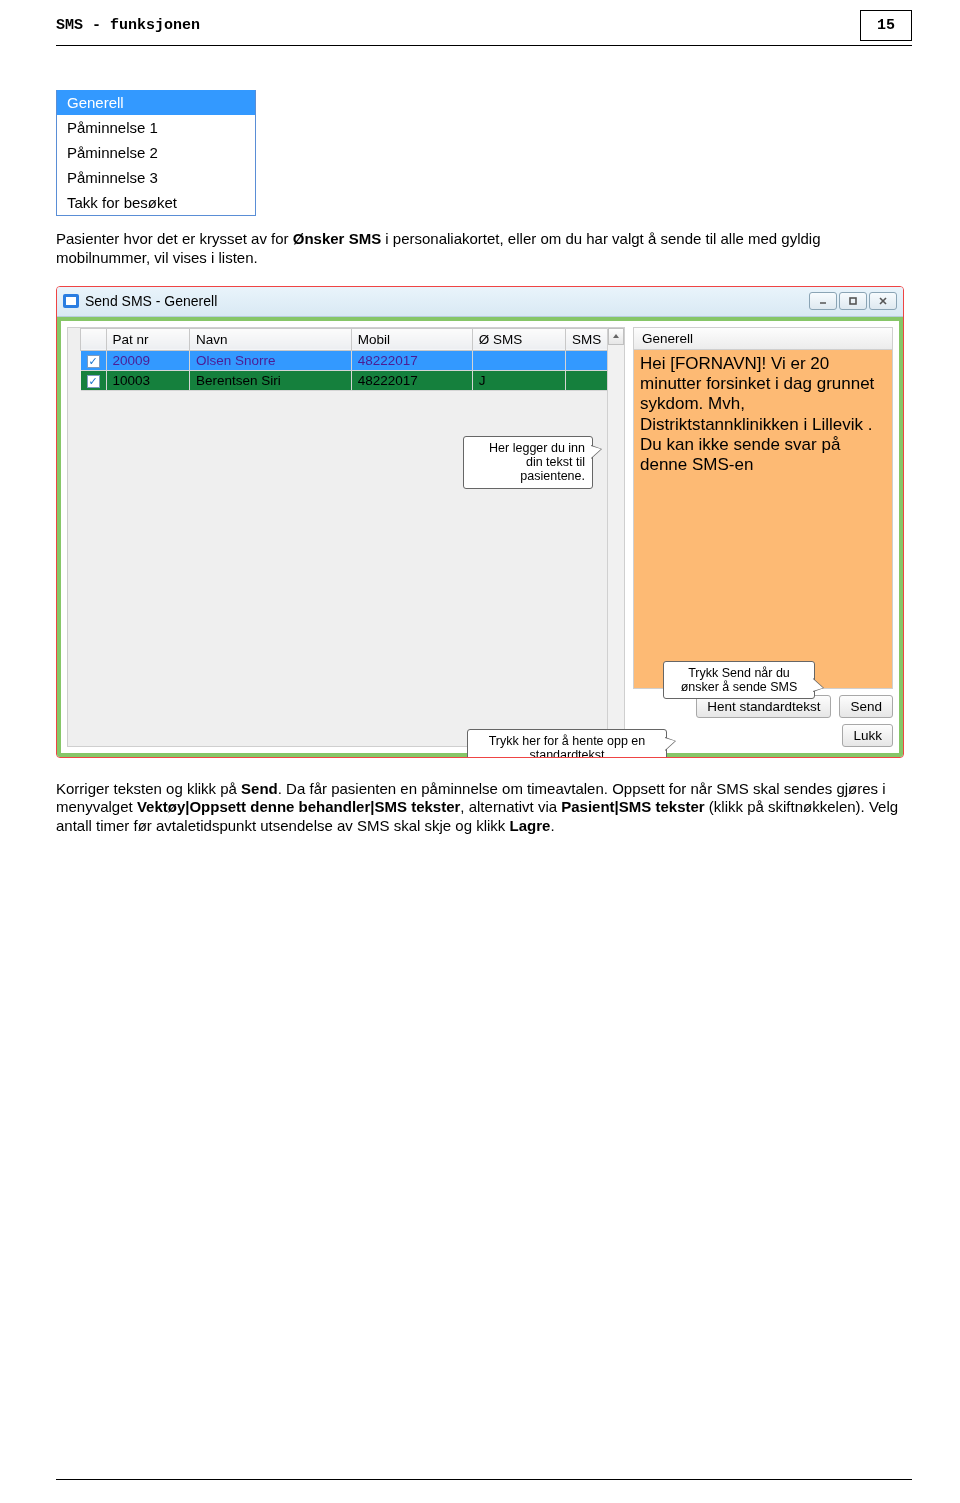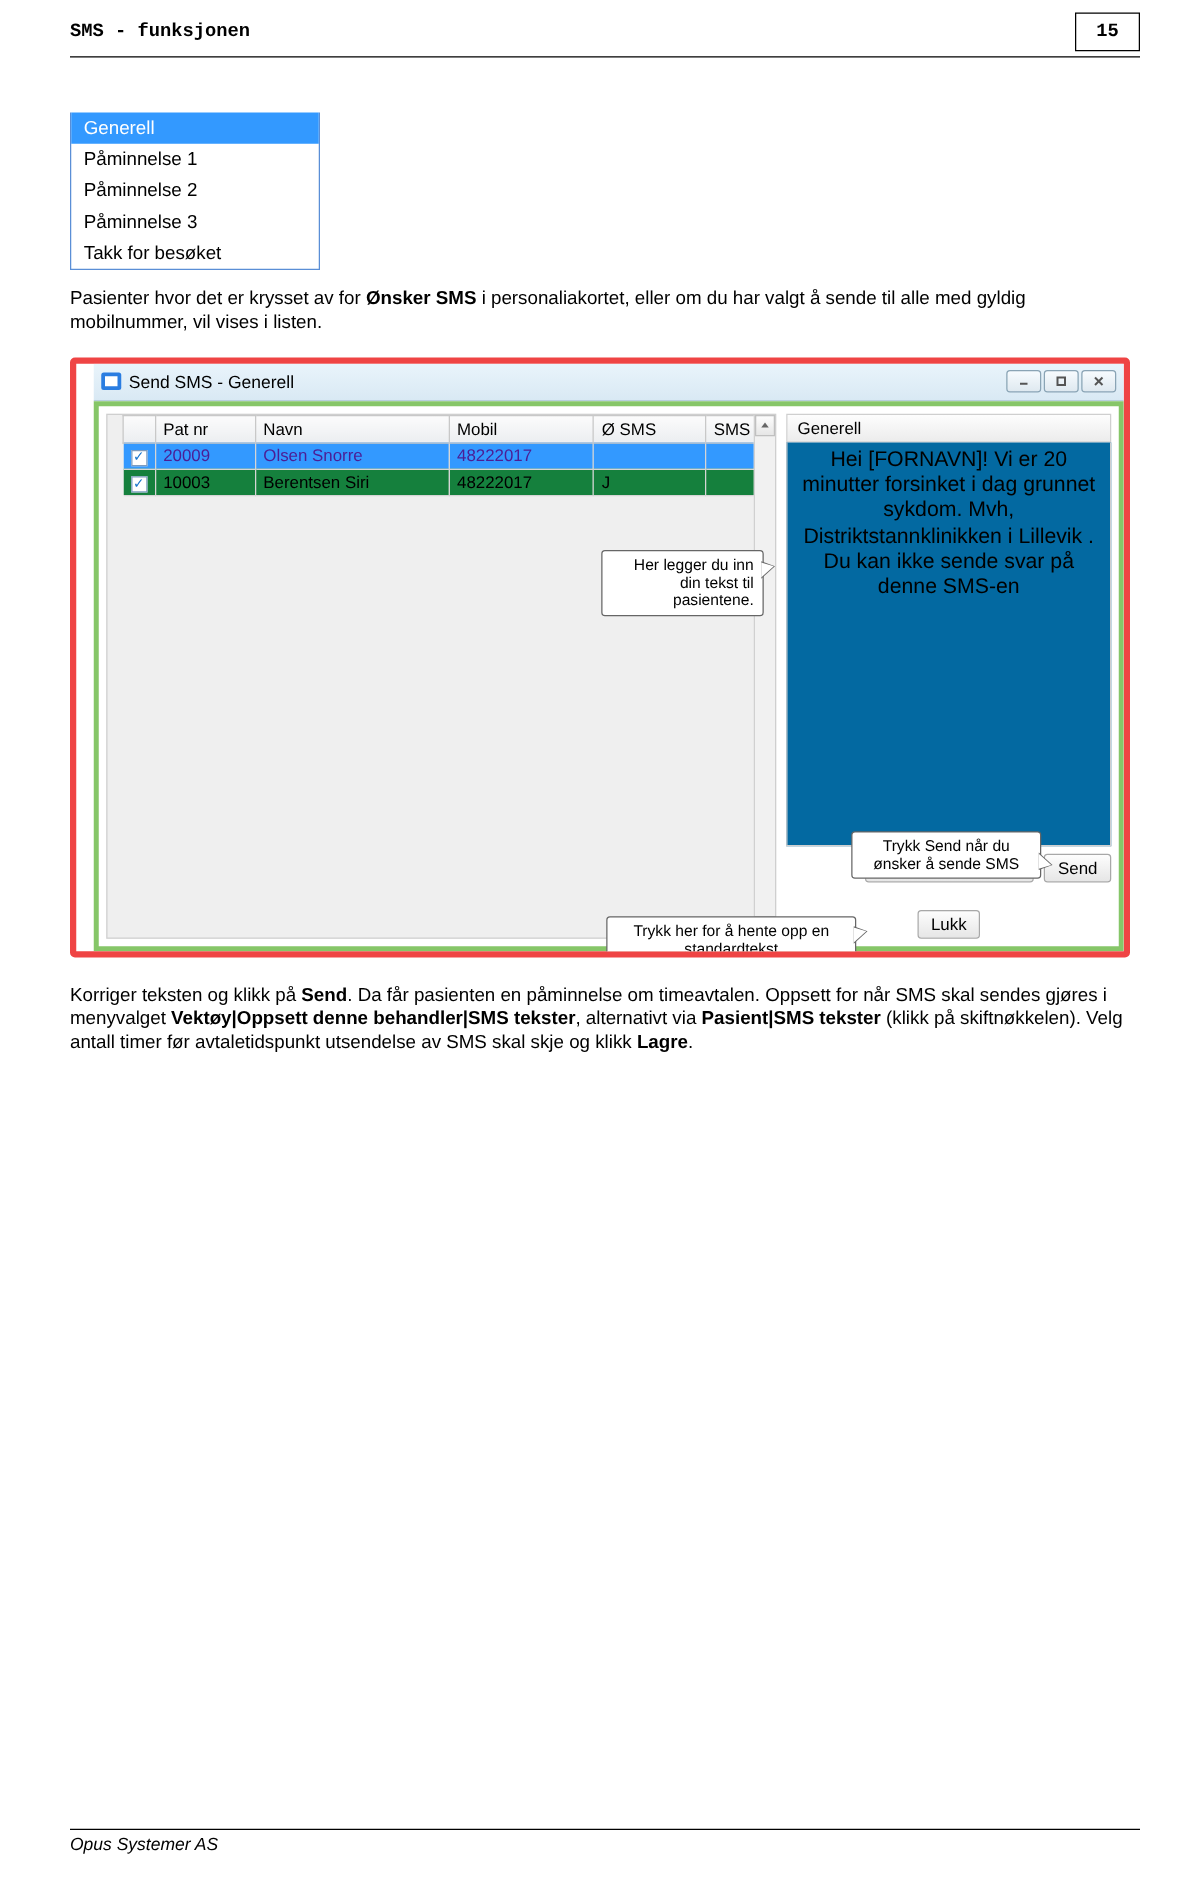--- a/index.html
+++ b/index.html
@@ -15,21 +15,21 @@
 .dropdown-wrap { margin: 44px 56px 14px 56px; }
 .dropdown { display: inline-block; border-left: 1px solid #5a8ed6; border-right: 1px solid #5a8ed6; border-bottom: 1px solid #5a8ed6; background: #fff; min-width: 200px; }
 .dropdown-item { padding: 4px 10px; font-family: "Segoe UI", Tahoma, sans-serif; font-size: 15px; cursor: pointer; }
 .dropdown-item.sel { background: #3399ff; color: #fff; }
 
 
 .para { margin: 0 56px; font-size: 15px; line-height: 1.25; }
 .para .b { font-weight: bold; }
 
 
-.win-wrap { margin: 18px 56px 22px 56px; border: 5px solid #ef4444; border-radius: 4px; overflow: hidden; background: #fff; padding-left: 14px; }
+.win-wrap { margin: 18px 56px 22px 56px; border: 1px solid #ef4444; border-radius: 4px; overflow: hidden; background: #fff; }
 
 
 .win-title { display: flex; align-items: center; background: linear-gradient(#e9f4fb,#d9e9f4); height: 30px; padding: 0 6px; border-bottom: 1px solid #b7cedd; font-family: "Segoe UI", Tahoma, sans-serif; }
 .win-icon { width: 16px; height: 14px; background: #2a7de1; border-radius: 2px; margin-right: 6px; display: flex; align-items: center; justify-content: center; }
 .win-icon::before { content: ""; width: 10px; height: 8px; background: #fff; }
 .win-title-text { font-size: 14px; }
 .win-ctrls { margin-left: auto; display: flex; gap: 2px; }
 .win-ctrl { width: 28px; height: 18px; border: 1px solid #8aa4b5; border-radius: 3px; background: linear-gradient(#f7fbfe,#dfe9f0); display: flex; align-items: center; justify-content: center; cursor: pointer; }
 .win-ctrl svg { width: 10px; height: 10px; stroke: #555; stroke-width: 1.6; fill: none; }
 
@@ -52,25 +52,25 @@
 .col-left .scrollbar { position: absolute; right: 0; top: 0; bottom: 0; width: 17px; background: #f1f1f1; border-left: 1px solid #d0d0d0; }
 .col-left .sb-btn { height: 17px; background: linear-gradient(#fdfdfd,#e6e6e6); border: 1px solid #c0c0c0; display: flex; align-items: center; justify-content: center; }
 .col-left .sb-btn svg { width: 8px; height: 8px; fill: #666; }
 .col-left .sb-bot { position: absolute; bottom: 0; left: 0; right: 0; }
 
 
 .tbl tbody tr.sel td { background: #3399ff; color: #4c1d95; }
 
 
 .right-head { border: 1px solid #cfcfcf; background: linear-gradient(#fdfdfd,#ececec); padding: 3px 8px; font-family: "Segoe UI", Tahoma, sans-serif; font-size: 13.5px; }
-.right-text { border: 1px solid #cfcfcf; border-top: none; background: #0369a1; padding: 4px 6px; font-family: Tahoma, sans-serif; font-size: 17px; line-height: 1.2; flex: 1; text-align: center; }
+.right-text { border: 1px solid #cfcfcf; border-top: none; background: #fdba74; padding: 4px 6px; font-family: Tahoma, sans-serif; font-size: 17px; line-height: 1.2; flex: 1; }
 .right-text .txt { }
 .right-btns { display: flex; gap: 8px; margin-top: 6px; justify-content: flex-end; position: relative; }
 .btn { border: 1px solid #a8a8a8; border-radius: 3px; background: linear-gradient(#fdfdfd,#e6e6e6); padding: 3px 10px; font-family: "Segoe UI", Tahoma, sans-serif; font-size: 13.5px; cursor: pointer; }
-.right-close { display: flex; justify-content: center; margin-top: 22px; position: relative; }
+.right-close { display: flex; justify-content: flex-end; margin-top: 6px; position: relative; }
 
 
 .callout { position: absolute; background: #fff; border: 1px solid #666; border-radius: 3px; padding: 4px 7px; font-family: "Segoe UI", Tahoma, sans-serif; font-size: 12.5px; text-align: center; line-height: 1.15; box-shadow: 0 0 0 rgba(0,0,0,0); }
 .callout .tail { position: absolute; width: 0; height: 0; }
 
 .c1 { left: 395px; top: 108px; width: 130px; text-align: right; }
 .c1 .tail { right: -10px; top: 8px; border-left: 11px solid #666; border-top: 4px solid transparent; border-bottom: 10px solid transparent; }
 .c1 .tail::after { content: ""; position: absolute; left: -11px; top: -3px; border-left: 10px solid #fff; border-top: 3px solid transparent; border-bottom: 9px solid transparent; }
 
 .c2 { left: 596px; top: 334px; width: 152px; }
@@ -211,14 +211,13 @@
     </div>
   </div>
 </div>
 
 <p class="para">
   <span>Korriger teksten og klikk på </span><span class="b">Send</span><span>. Da får pasienten en påminnelse om timeavtalen. Oppsett for når SMS skal sendes gjøres i menyvalget </span><span class="b">Vektøy|Oppsett denne behandler|SMS tekster</span><span>, alternativt via </span><span class="b">Pasient|SMS tekster</span><span> (klikk på skiftnøkkelen). Velg antall timer før avtaletidspunkt utsendelse av SMS skal skje og klikk </span><span class="b">Lagre</span><span>.</span>
 </p>
 
 <div class="page-footer">
   <div class="footer-rule"></div>
-  <div class="footer-text">Opus Systemer AS</div>
 </div>
 
 </body></html>

